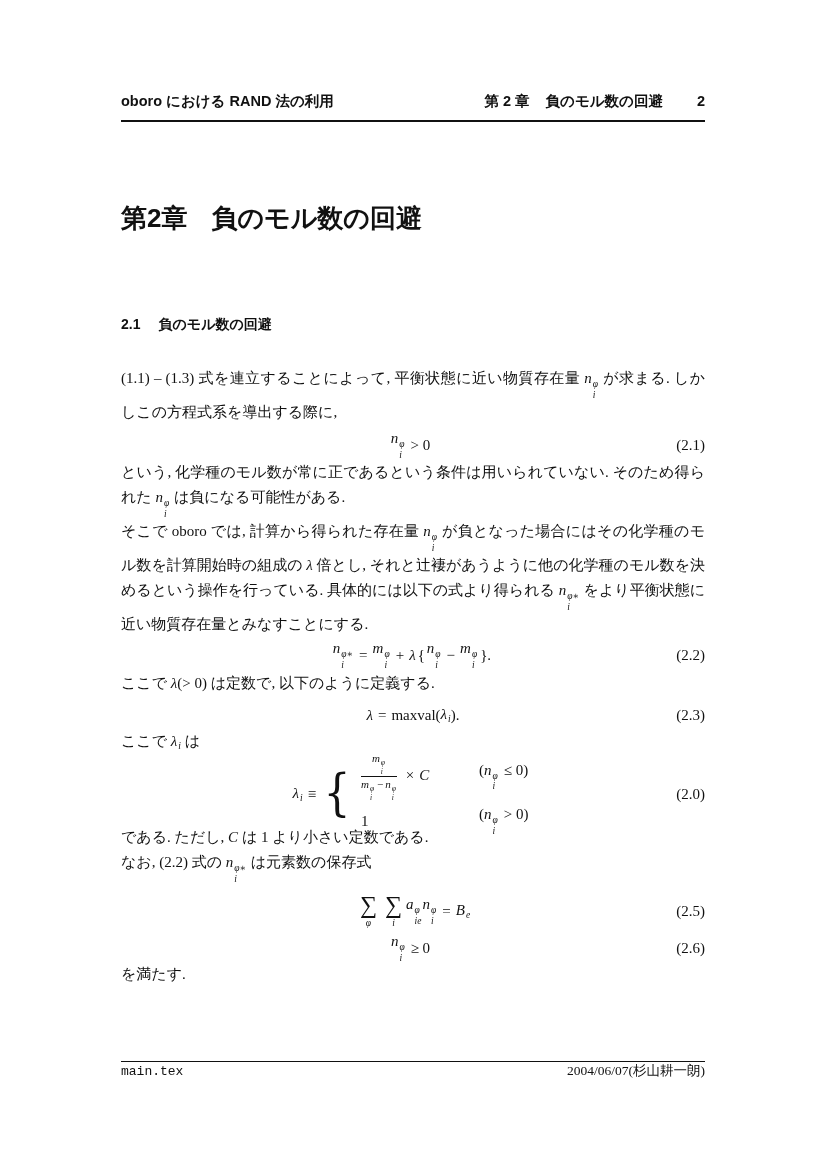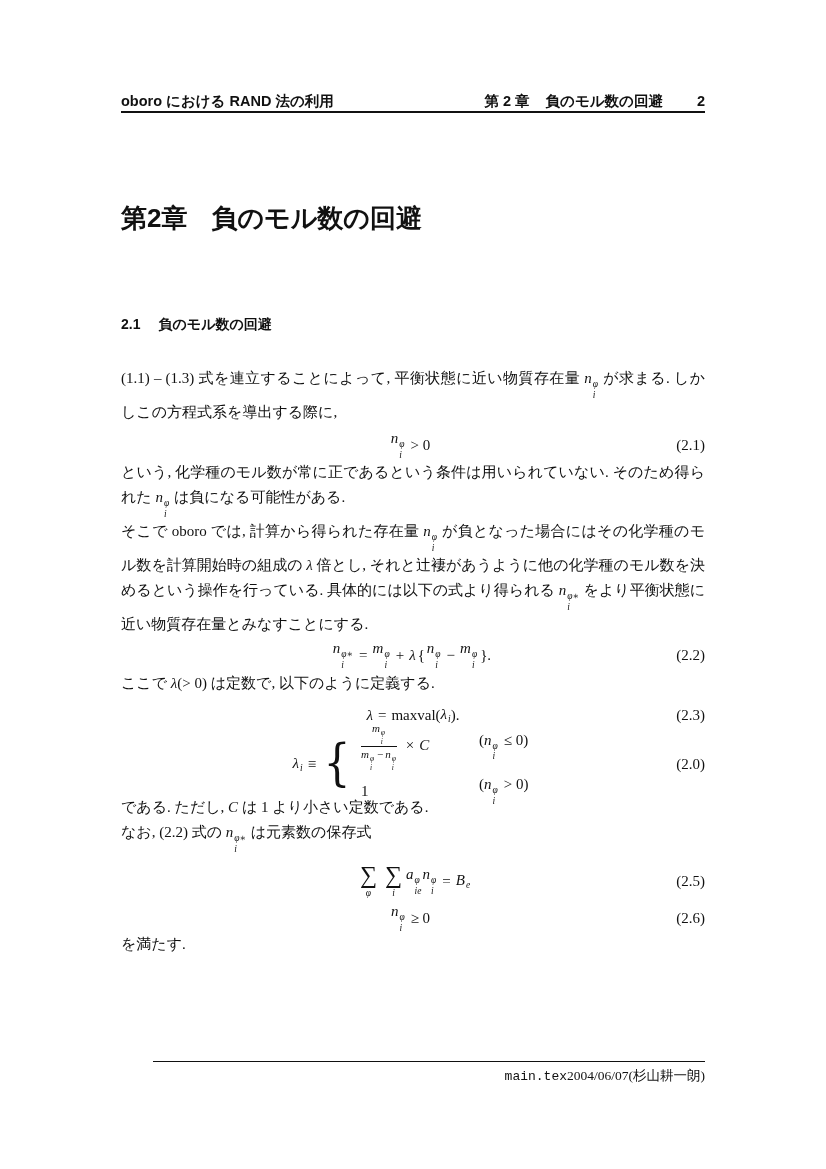--- a/index.html
+++ b/index.html
@@ -12,21 +12,21 @@
     font-family:"Liberation Serif","DejaVu Serif",serif;
     font-size:15px;
     overflow:hidden;
     box-sizing:border-box;
   }
   
   .header{
     position:absolute;left:121px;right:121px;top:92px;
     display:flex;justify-content:space-between;align-items:baseline;
     border-bottom:2px solid #111;
-    padding-bottom:0;
+    padding-bottom:9px;
     font-family:"Liberation Sans","DejaVu Sans",sans-serif;
     font-weight:bold;font-size:14.5px;
   }
   .hright{display:flex;align-items:baseline;}
   .hchap{margin-right:16px;}
   .hctitle{margin-right:34px;}
   
   .chapter{
     position:absolute;left:121px;top:202px;
     font-family:"Liberation Sans","DejaVu Sans",sans-serif;
@@ -91,24 +91,22 @@
     text-align:left;
   }
   
   .sum{display:inline-flex;flex-direction:column;align-items:center;line-height:1;margin:0 4px;}
   .sig{font-size:24px;font-style:normal;}
   .slim{font-size:9.5px;font-style:italic;margin-top:2px;}
   
   .footer{
     position:absolute;left:121px;right:121px;top:1061px;
     border-top:1.5px solid #111;
-    padding-top:5px;
-    display:flex;justify-content:flex-end;align-items:baseline;
+    display:flex;justify-content:space-between;align-items:baseline;
     font-size:13.5px;
-    margin-left:32px;
   }
   .ftt{font-family:"Liberation Mono","DejaVu Sans Mono",monospace;font-size:13px;}
 </style>
 </head>
 <body>
 
 <div class="page">
 
   <div class="header">
     <span>oboro における RAND 法の利用</span>
@@ -191,20 +189,21 @@
     <div class="eq eq3">
       <span class="mi">λ</span>
       <span class="op">=</span>
       <span class="rm">maxval</span>
       <span class="rm">(</span>
       <span><span class="mi">λ</span><span class="subonly">i</span></span>
       <span class="rm">).</span>
       <span class="eqn">(2.3)</span>
     </div>
 
+    <p class="body mt6"><span>ここで </span><span><span class="mi">λ</span><span class="subonly">i</span></span><span> は</span></p>
 
     <div class="eq eq4">
       <span><span class="mi">λ</span><span class="subonly">i</span></span>
       <span class="op">≡</span>
       <span class="cases">
         <span class="brace">{</span>
         <span class="crows">
           <span>
             <span class="frac">
               <span class="fnum"><span class="mi">m</span><span class="ss">

